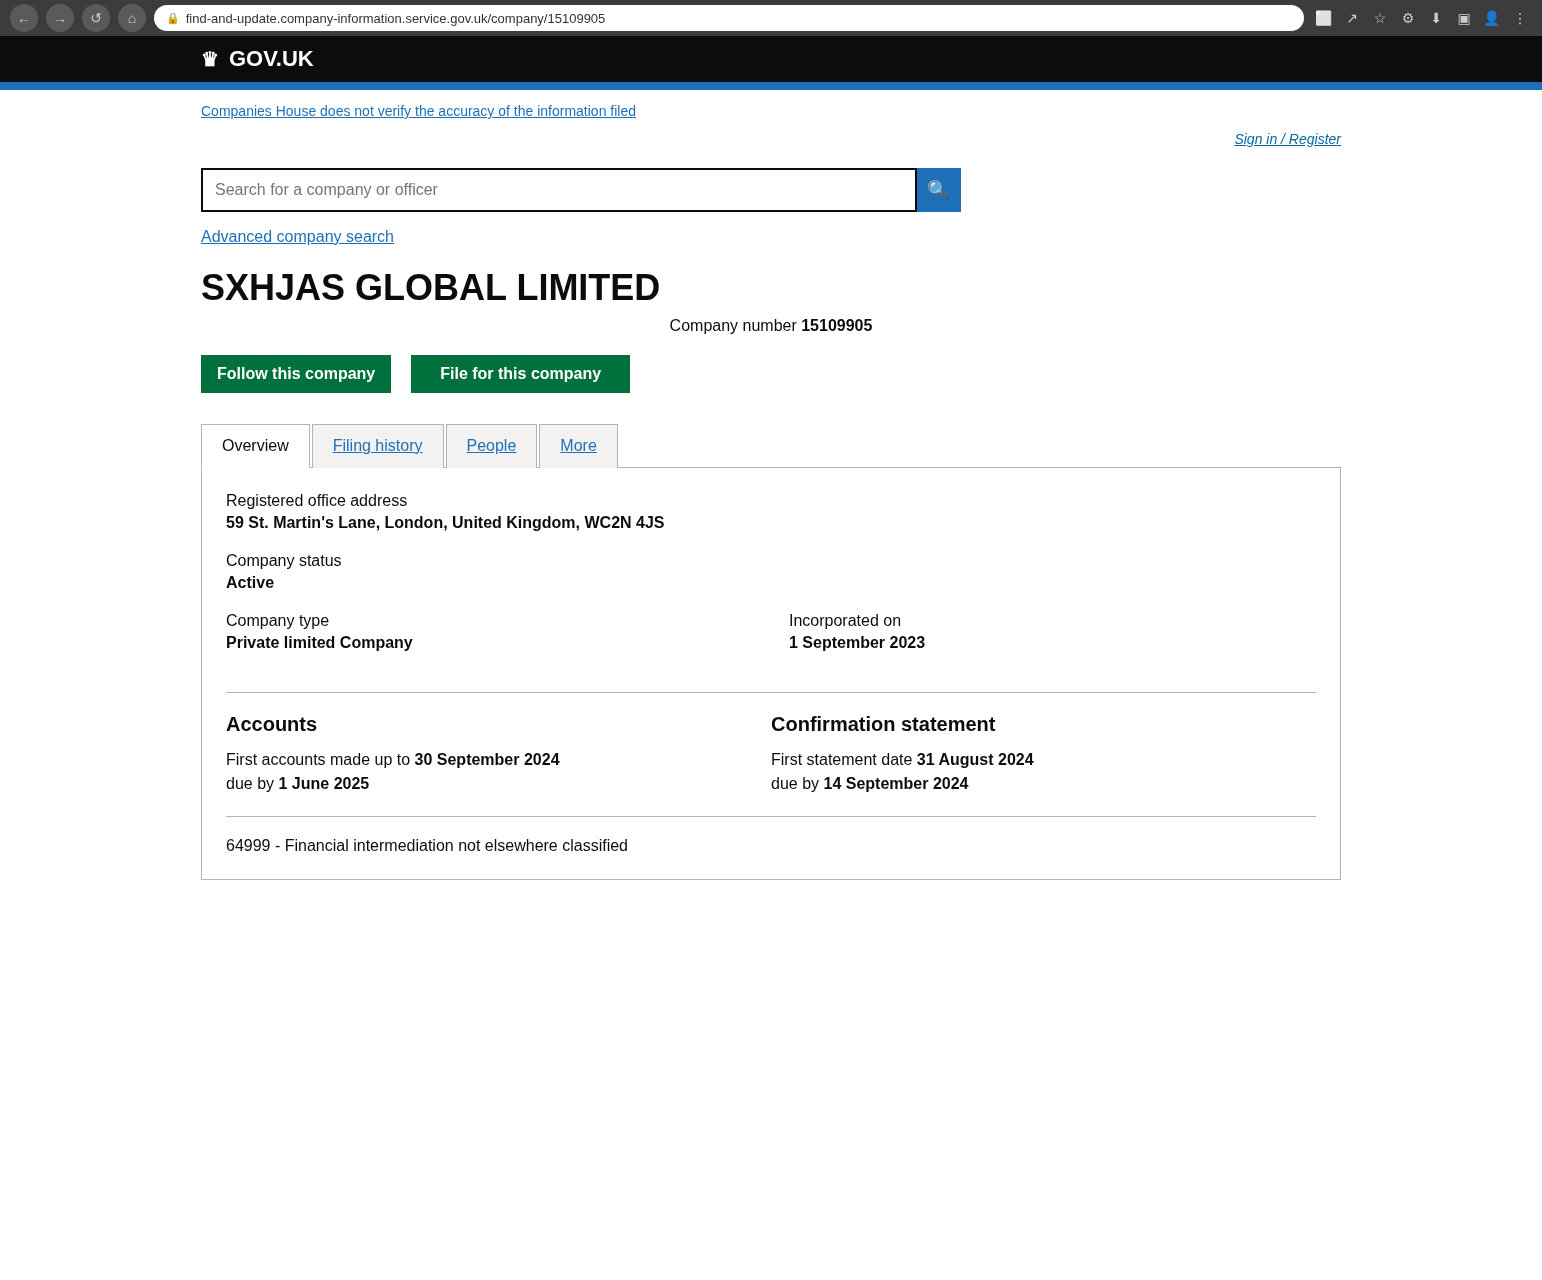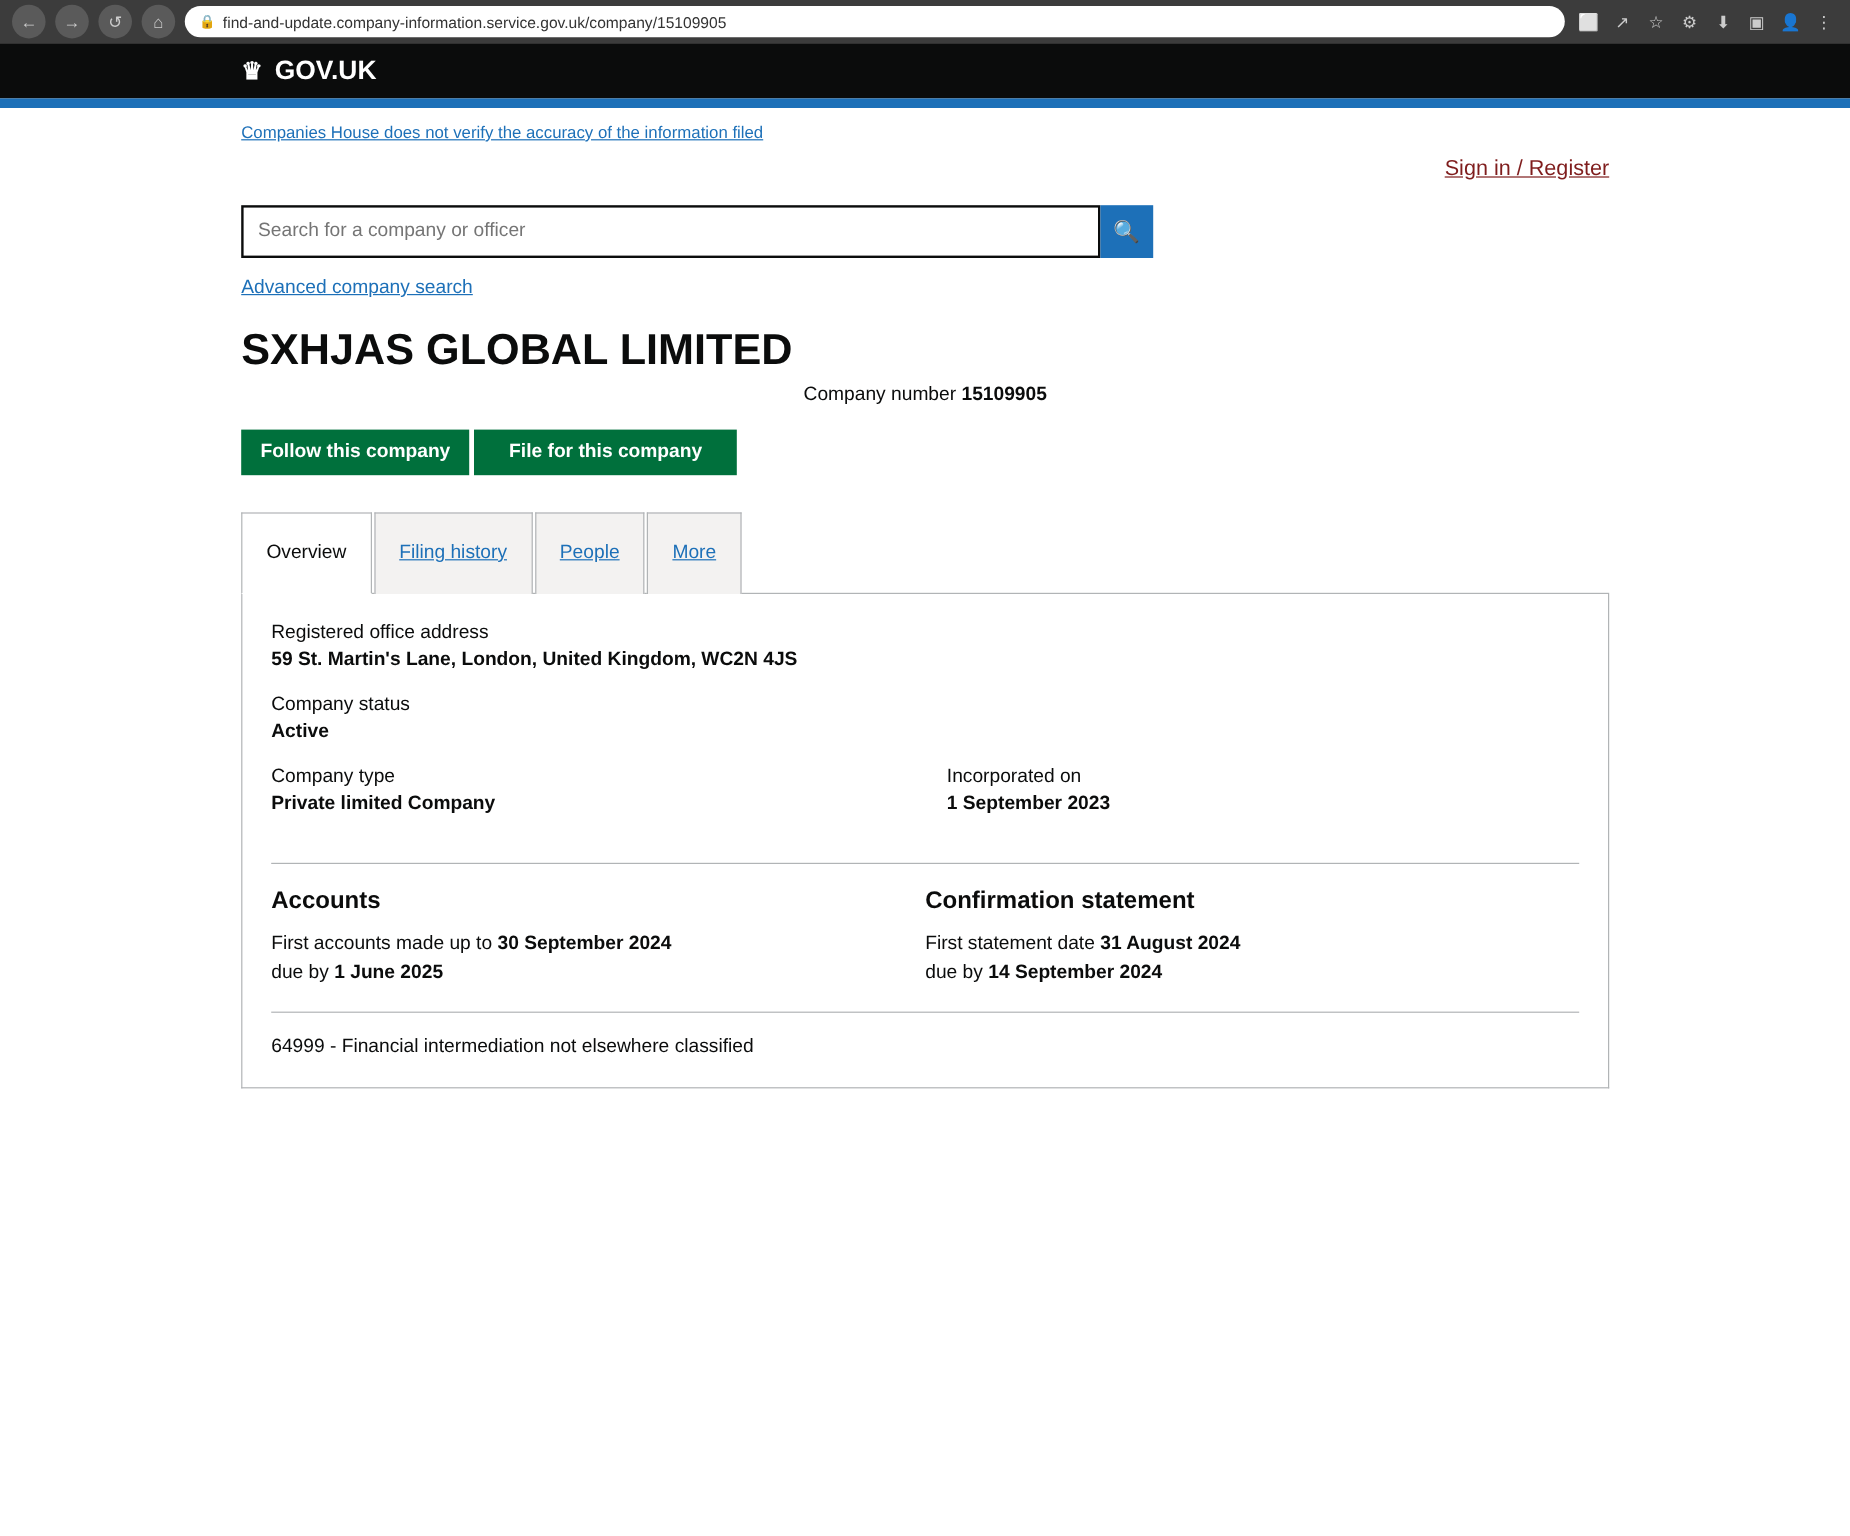--- a/index.html
+++ b/index.html
@@ -104,23 +104,24 @@
       font-size: 14px;
       text-decoration: underline;
     }
 
     
     .sign-in-bar {
       text-align: right;
       padding: 6px 0 10px;
     }
     .sign-in-bar a {
-      color: #7f1d1d;
-      font-size: 18px;
+      color: #0369a1;
+      font-size: 14px;
       text-decoration: underline;
+      font-style: italic;
     }
 
     
     .search-container {
       display: flex;
       margin: 10px 0 16px;
       max-width: 760px;
     }
     .search-input {
       flex: 1;
@@ -166,21 +167,21 @@
       margin-bottom: 20px;
       text-align: center;
     }
     .company-number strong {
       font-weight: bold;
     }
 
     
     .action-buttons {
       display: flex;
-      gap: 4px;
+      gap: 20px;
       margin-bottom: 30px;
     }
     .btn-follow {
       background: #00703c;
       color: #fff;
       border: none;
       padding: 10px 16px;
       font-size: 16px;
       font-weight: bold;
       cursor: pointer;
@@ -195,21 +196,21 @@
       cursor: pointer;
     }
 
     
     .tabs-container {
       border-bottom: 1px solid #b1b4b6;
       display: flex;
       margin-bottom: 0;
     }
     .tab {
-      padding: 24px 20px;
+      padding: 12px 20px;
       font-size: 16px;
       cursor: pointer;
       color: #1d70b8;
       text-decoration: underline;
       border: 1px solid #b1b4b6;
       border-bottom: none;
       background: #f3f2f1;
       margin-right: 2px;
       position: relative;
       bottom: -1px;

